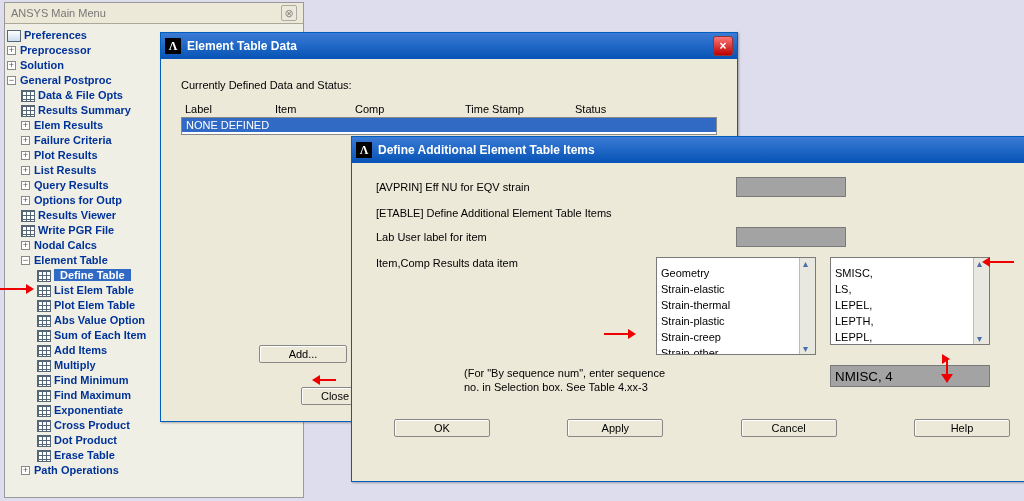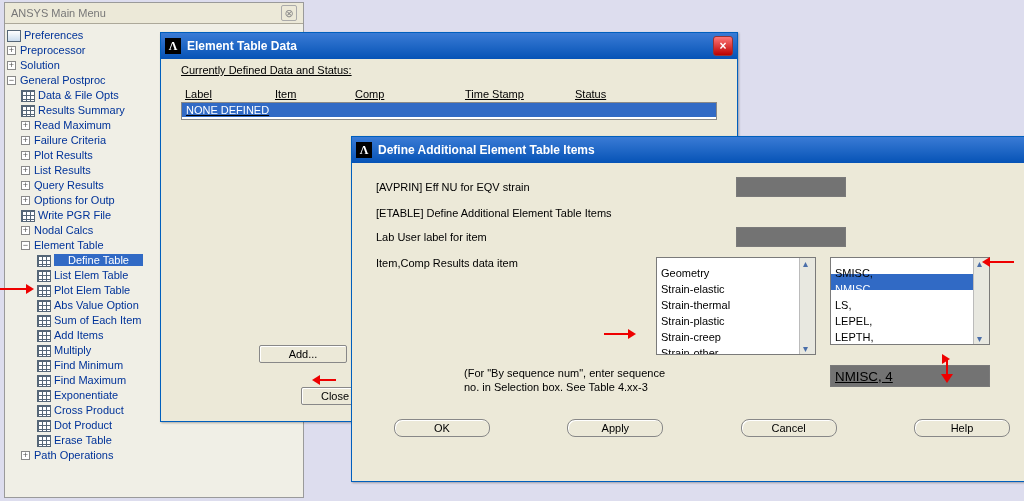--- a/index.html
+++ b/index.html
@@ -10,55 +10,55 @@
   .menu-title { background: #ece9d8; border-bottom: 1px solid #aca899; padding: 2px 6px; color: #777; font-size: 11px; display:flex; align-items:center;justify-content:flex-end; }
   .menu-title .circ { margin-left:auto; width:16px;height:16px;border:1px solid #aaa;border-radius:2px; display:flex;align-items:center;justify-content:center; color:#888; }
   .tree { padding: 4px 2px; color: #000; }
   .node { display: flex; align-items: center; height: 15px; line-height: 15px; white-space: nowrap; }
   .node .box { width: 9px; height: 9px; border: 1px solid #888; background:#fff; display:flex; align-items:center; justify-content:center; font-size:9px; color:#555; margin-right:4px; }
   .node .icon { width:14px;height:12px; margin-right:3px; display:inline-flex;align-items:center;justify-content:center; }
   .node .icon.doc { background:linear-gradient(#fff,#cde); border:1px solid #567; }
   .node .icon.grid::before { content:''; width:12px;height:10px;background:#fff;border:1px solid #567;
     background-image:linear-gradient(#567 1px,transparent 1px),linear-gradient(90deg,#567 1px,transparent 1px);
     background-size:4px 4px; }
-  .node a { color:#003399; text-decoration:none; font-weight:normal; }
-  .node.sel span.lbl { background:#316ac5; color:#fff; padding:0 14px; }
+  .node a { color:#003399; text-decoration:none; font-weight:bold; }
+  .node.sel span.lbl { background:#316ac5; color:#fff; padding:0 6px; }
   .ind1{padding-left:14px}.ind2{padding-left:30px}
   
   .arrow-red { position:absolute; width:34px; height:2px; background:#e00; }
   .arrow-red::after{ content:''; position:absolute; right:-7px; top:-4px; border:5px solid transparent; border-left:8px solid #e00; }
   
   
   .win { position:absolute; background:#ece9d8; border:1px solid #005fbd; box-shadow:1px 1px 2px rgba(0,0,0,.3); }
   .titlebar { height:26px; background:linear-gradient(#3a7bd5,#0653b6); color:#fff; display:flex; align-items:center; padding:0 4px; font-weight:bold; font-size:12px; }
   .titlebar .logo { width:16px;height:16px;background:#000;color:#fff;display:flex;align-items:center;justify-content:center;margin-right:6px;font-family:serif;font-weight:bold; }
   .titlebar .xbtn { margin-left:auto; width:20px;height:20px;background:linear-gradient(#f77,#b00);border:1px solid #933;border-radius:3px;color:#fff;display:flex;align-items:center;justify-content:center;font-weight:bold; }
   .win1 { left:160px; top:32px; width:578px; height:390px; }
-  .win1 .body { padding:5px 20px;text-decoration:underline; }
+  .win1 .body { padding:20px 20px; }
   .cols { display:flex; color:#000; padding:0 4px; }
   .cols span{ flex:0 0 auto; }
   .tablebox { margin-top:2px; height:18px; background:#fff; border:1px solid #888; }
   .tablebox .rowsel{ background:#316ac5; color:#fff; padding:1px 4px; }
   .btn { background:#ece9d8; border:1px solid #888; border-radius:2px; padding:2px 0; width:88px; text-align:center; box-shadow:inset 1px 1px #fff; cursor:pointer; }
   
   
   .win2 { left:351px; top:136px; width:702px; height:346px; }
   .win2 .body { padding:14px 24px; color:#000; }
   .field { display:flex; align-items:center; margin-bottom:10px; }
   .field .lab { width:280px; }
-  .inp { height:20px; border:1px solid #7a7a7a; background:#737373; padding:0 4px;text-decoration:underline; }
+  .inp { height:20px; border:1px solid #7a7a7a; background:#a3a3a3; padding:0 4px; }
   .listbox { width:160px; height:98px; border:1px solid #7a7a7a; background:#fff; overflow:hidden; position:relative; }
   .listbox .opt { padding:8px 4px; height:14px; line-height:14px; }
   .listbox .opt.sel { background:#316ac5; color:#fff; }
   .listbox .sb { position:absolute; right:0; top:0; width:16px; height:100%; background:#e8e8e0; border-left:1px solid #bbb; }
   .listbox .sb::before{content:'\25B4';position:absolute;top:0;left:3px;color:#4a6ea9;font-size:10px;}
   .listbox .sb::after{content:'\25BE';position:absolute;bottom:0;left:3px;color:#4a6ea9;font-size:10px;}
   .hint { font-size:11px; color:#000; margin:2px 0; }
   .btnrow { display:flex; justify-content:space-between; padding:0 18px; margin-top:24px; }
-  .btnrow .btn{ width:96px;border-radius:8px; }
+  .btnrow .btn{ width:96px; }
 </style>
 </head>
 <body>
 
 <div class="menu-panel">
   <div class="menu-title">
     <span>ANSYS Main Menu</span>
     <span class="circ">⊗</span>
   </div>
   <div class="tree" id="tree">
@@ -81,41 +81,45 @@
       <div class="node ind1">
         <span class="icon grid"></span>
         <a href="#"><span class="lbl">Data &amp; File Opts</span></a>
       </div>
       <div class="node ind1">
         <span class="icon grid"></span>
         <a href="#"><span class="lbl">Results Summary</span></a>
       </div>
       <div class="node ind1">
         <span class="box">+</span>
-        <a href="#"><span class="lbl">Read Maximum</span></a>
+        <a href="#"><span class="lbl">Elem Results</span></a>
       </div>
       <div class="node ind1">
         <span class="box">+</span>
         <a href="#"><span class="lbl">Failure Criteria</span></a>
       </div>
       <div class="node ind1">
         <span class="box">+</span>
         <a href="#"><span class="lbl">Plot Results</span></a>
       </div>
       <div class="node ind1">
         <span class="box">+</span>
         <a href="#"><span class="lbl">List Results</span></a>
       </div>
       <div class="node ind1">
         <span class="box">+</span>
         <a href="#"><span class="lbl">Query Results</span></a>
       </div>
       <div class="node ind1">
         <span class="box">+</span>
         <a href="#"><span class="lbl">Options for Outp</span></a>
+      </div>
+      <div class="node ind1">
+        <span class="icon grid"></span>
+        <a href="#"><span class="lbl">Results Viewer</span></a>
       </div>
       <div class="node ind1">
         <span class="icon grid"></span>
         <a href="#"><span class="lbl">Write PGR File</span></a>
       </div>
       <div class="node ind1">
         <span class="box">+</span>
         <a href="#"><span class="lbl">Nodal Calcs</span></a>
       </div>
       <div class="node ind1">
@@ -237,21 +241,20 @@
           <div class="opt">Strain-thermal</div>
           <div class="opt">Strain-plastic</div>
           <div class="opt">Strain-creep</div>
           <div class="opt">Strain-other</div>
           <div class="opt">Contact</div>
           <div class="sb"></div>
         </div>
       <div style="width:14px"></div>
       <div class="listbox" style="height:88px" id="list2">
           <div class="opt">SMISC,</div>
-          <div class="opt sel">NMISC,</div>
           <div class="opt">LS,</div>
           <div class="opt">LEPEL,</div>
           <div class="opt">LEPTH,</div>
           <div class="opt">LEPPL,</div>
           <div class="sb"></div>
         </div>
     </div>
     <div style="display:flex;">
       <div style="width:88px"></div>
       <div style="width:300px">

